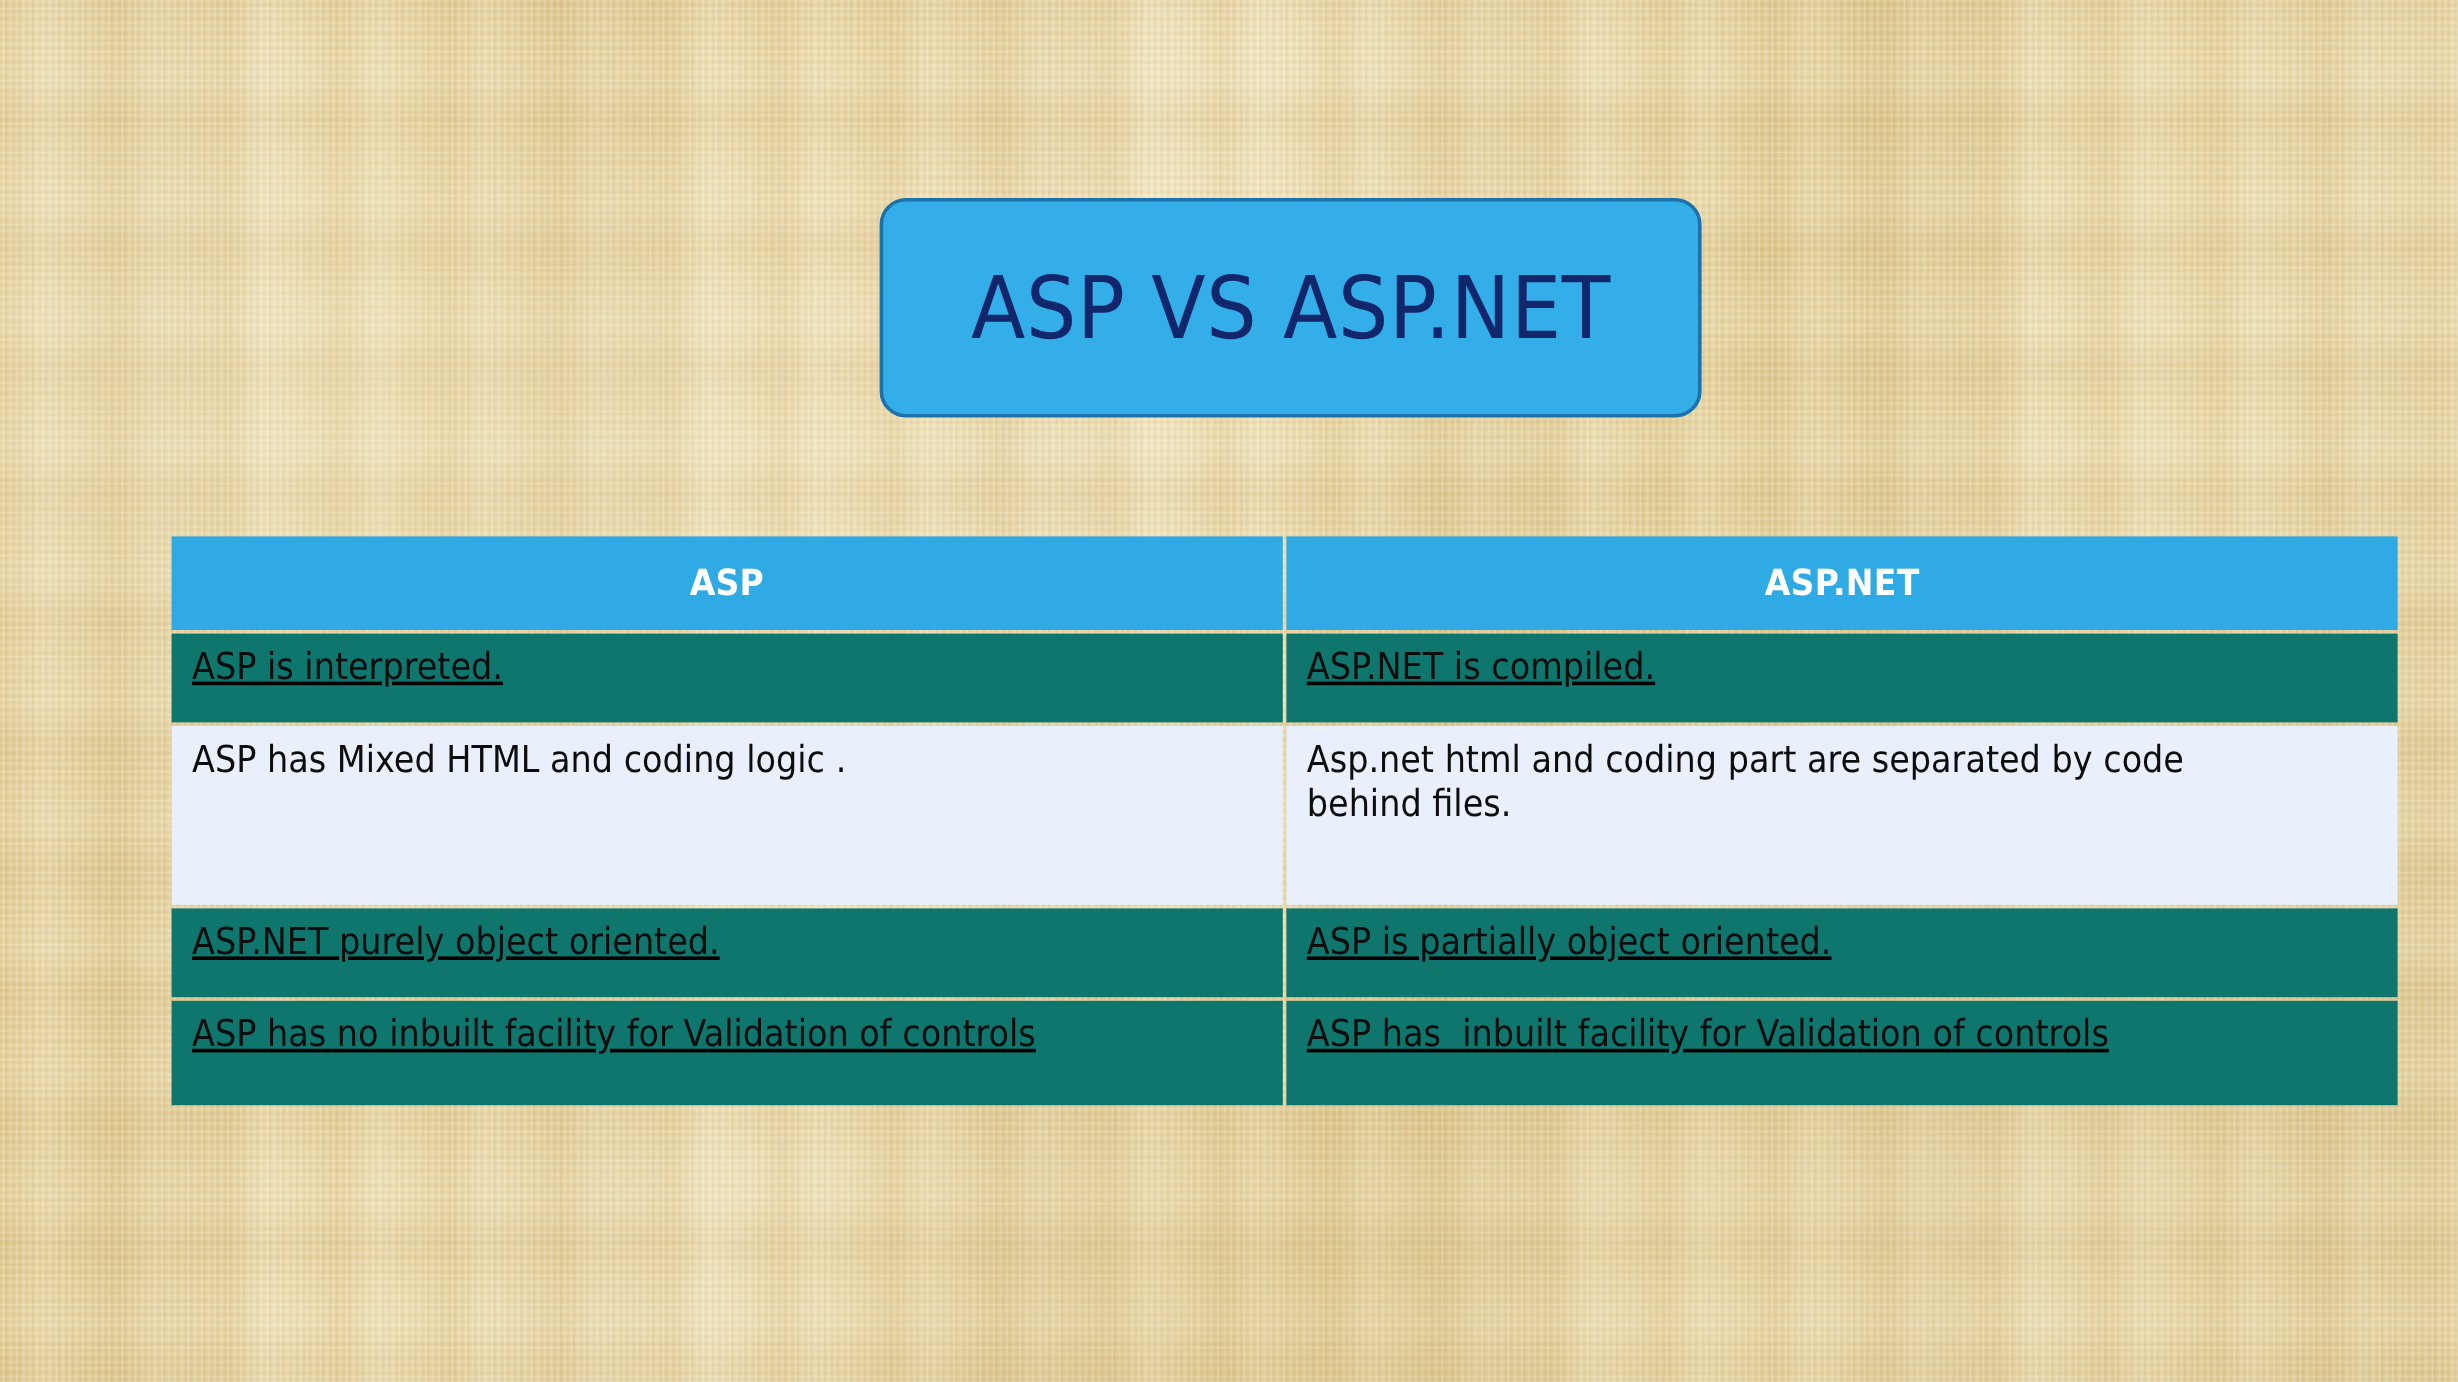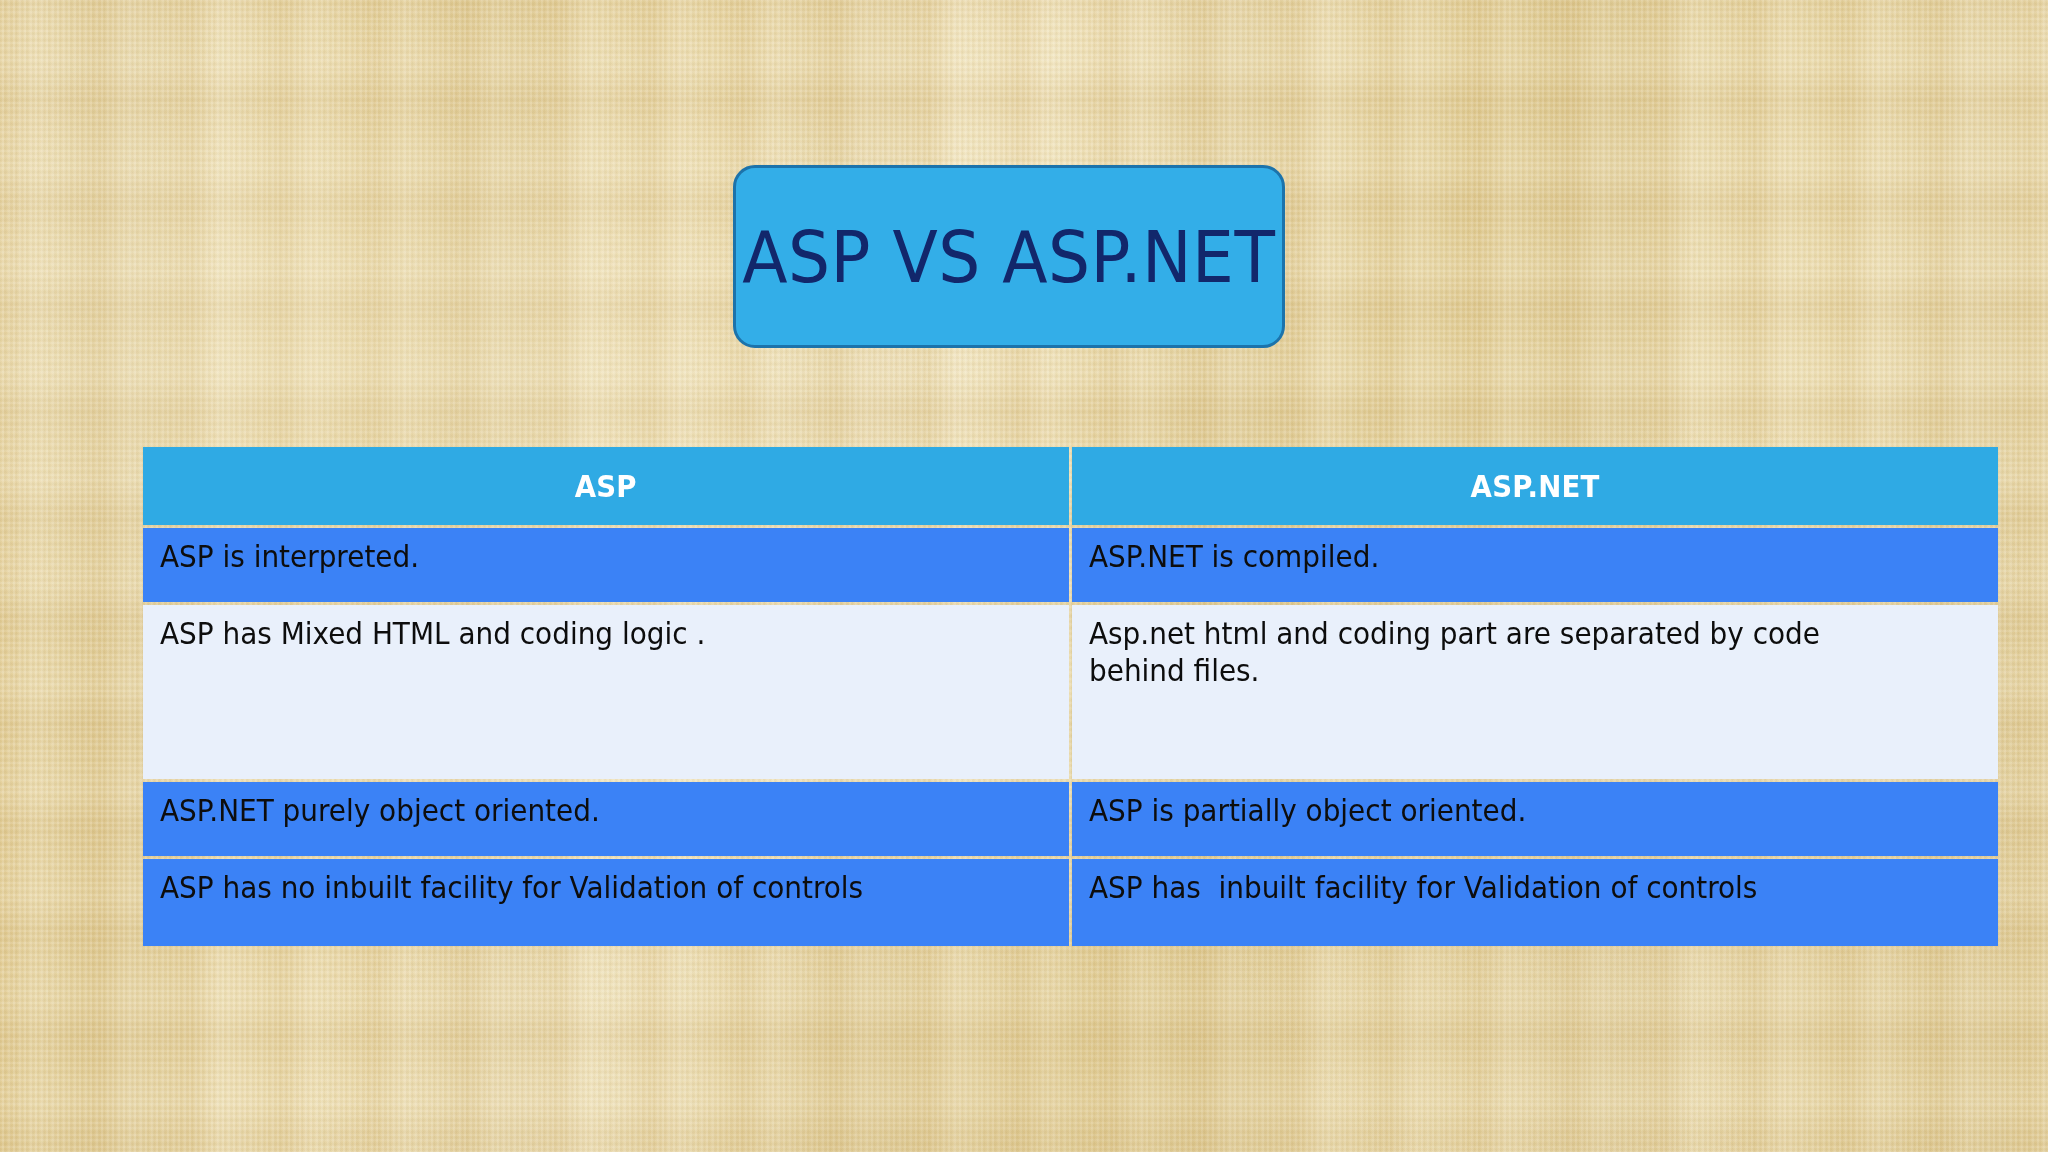--- a/index.html
+++ b/index.html
@@ -71,21 +71,21 @@
       radial-gradient(ellipse 700px 600px at 82% 72%, rgba(190,160,95,0.14), rgba(190,160,95,0) 70%),
       radial-gradient(ellipse 1100px 400px at 50% 95%, rgba(205,175,110,0.12), rgba(205,175,110,0) 70%);
     pointer-events: none;
   }
 
   
   #title-box {
     position: absolute;
     left: 733px;
     top: 165px;
-    width: 552px;
+    width: 685px;
     height: 183px;
     box-sizing: border-box;
     background: #33aee8;
     border: 3px solid #1c73ab;
     border-radius: 22px;
     display: flex;
     align-items: center;
     justify-content: center;
     z-index: 3;
   }
@@ -129,35 +129,35 @@
     padding: 16px;
   }
   .header-label {
     color: #ffffff;
     font-size: 30px;
     font-weight: bold;
     letter-spacing: 0.2px;
     font-family: "DejaVu Sans", sans-serif;
     transform: scaleX(0.92);
   }
-  .row-a .cell { background: #3b82f6; }
+  .row-a .cell { background: #0f766e; text-decoration: underline; }
   .row-b .cell { background: #e9f0fb; }
 
   .cell-text {
     color: #0d0d0d;
     font-size: 31px;
     line-height: 1.18;
     font-family: "DejaVu Sans", sans-serif;
     transform: scaleX(0.90);
     transform-origin: left center;
     white-space: pre-wrap;
   }
 
   .h-74 .cell { height: 74px; }
-  .h-140 .cell { height: 174px; }
+  .h-140 .cell { height: 149px; }
   .h-75 .cell { height: 75px; }
   .h-93 .cell { height: 87px; }
 </style>
 </head>
 <body>
 
 <div id="slide">
 
   <div id="title-box">
     <div id="title-text">ASP VS ASP.NET</div>

